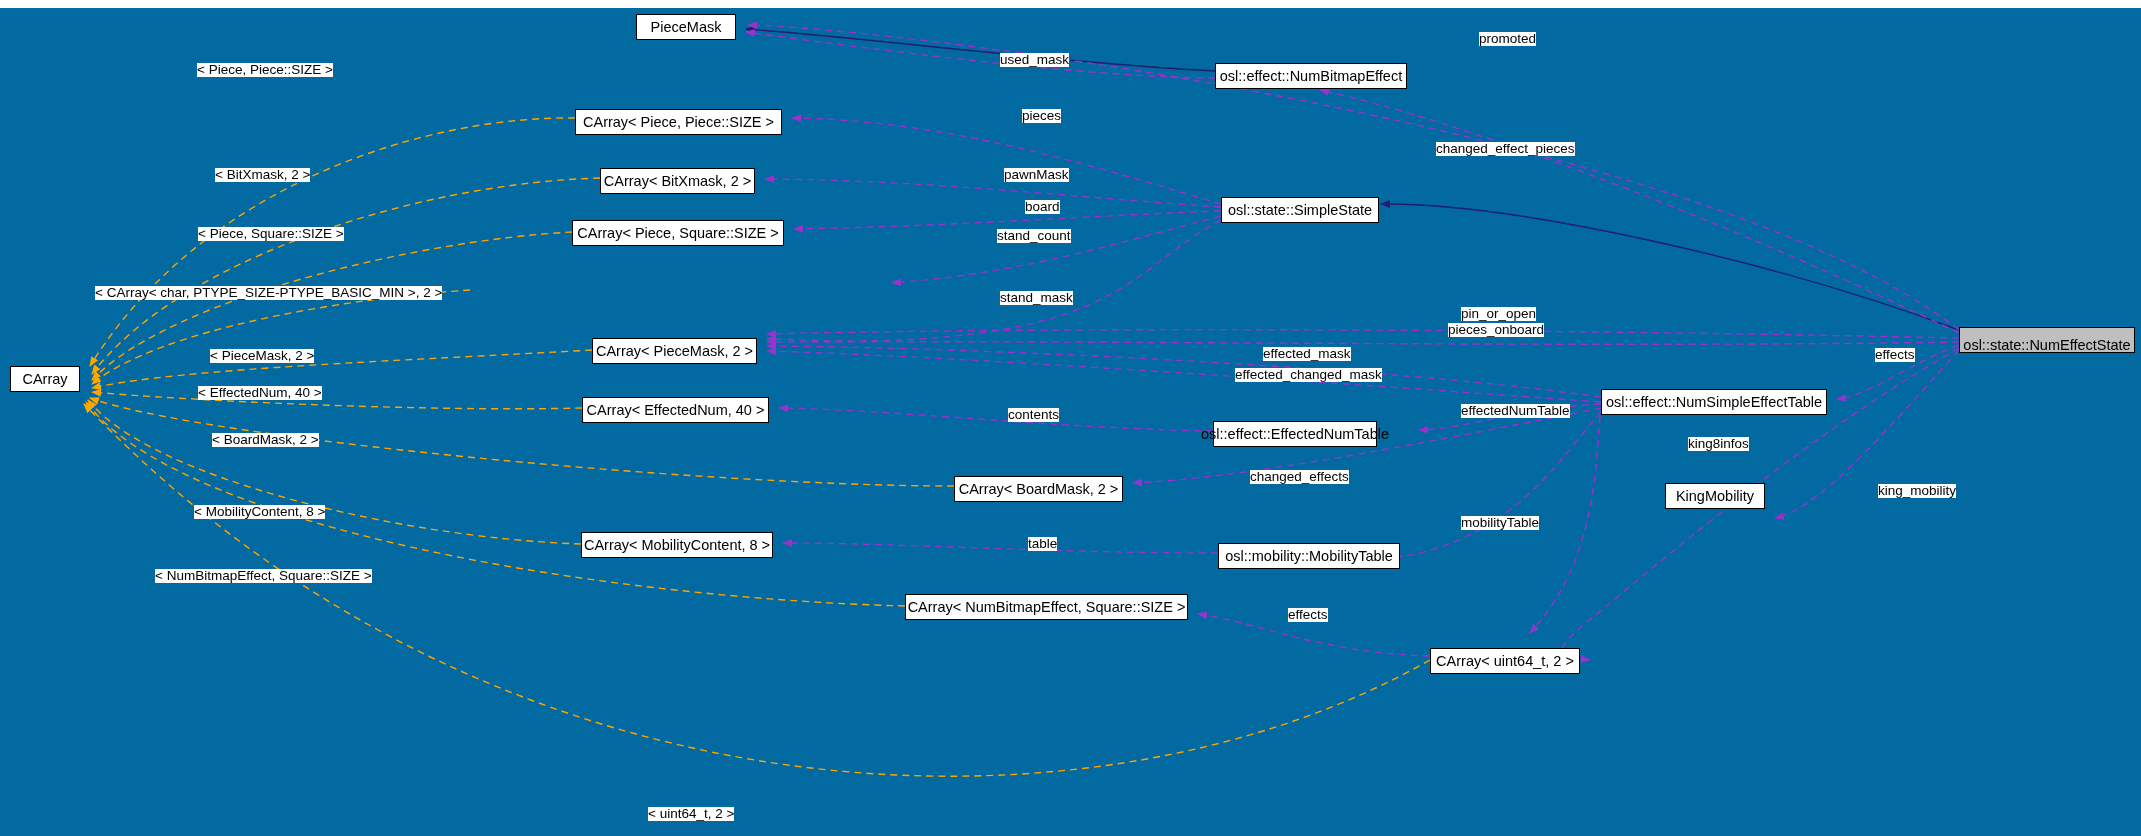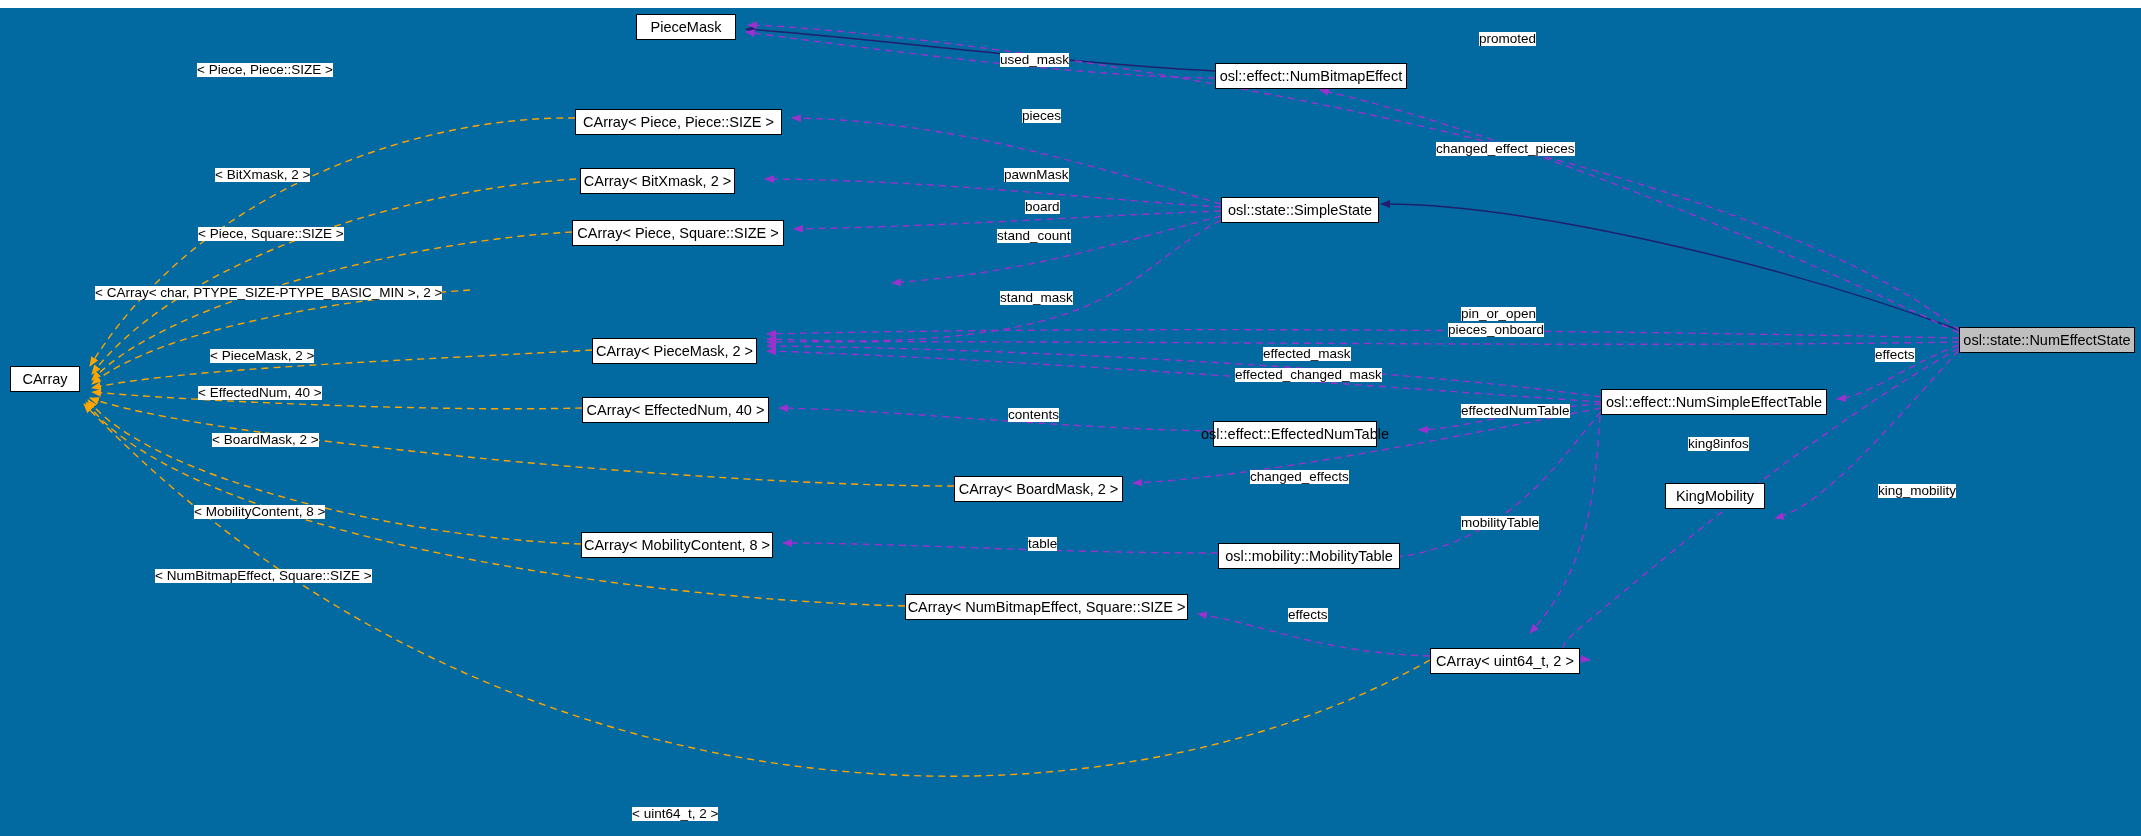--- a/index.html
+++ b/index.html
@@ -34,20 +34,21 @@
     line-height: 1;
     color: #000000;
     display: flex;
     align-items: center;
     justify-content: center;
     white-space: nowrap;
     padding: 0 8px;
   }
   .node.highlight {
     background: #bfbfbf;
+    align-items: flex-end;
   }
   .edge-label {
     position: absolute;
     font-size: 13.5px;
     color: #000000;
     white-space: nowrap;
     background: #ffffff;
     line-height: 1.05;
     text-align: center;
   }
@@ -146,21 +147,21 @@
 
   <div class="node" style="left:636px;top:6px;width:100px;height:26px;">
     <span>PieceMask</span>
   </div>
   <div class="node" style="left:1215px;top:55px;width:192px;height:26px;">
     <span>osl::effect::NumBitmapEffect</span>
   </div>
   <div class="node" style="left:575px;top:101px;width:207px;height:26px;">
     <span>CArray&lt; Piece, Piece::SIZE &gt;</span>
   </div>
-  <div class="node" style="left:580px;top:160px;width:155px;height:26px;">
+  <div class="node" style="left:600px;top:160px;width:155px;height:26px;">
     <span>CArray&lt; BitXmask, 2 &gt;</span>
   </div>
   <div class="node" style="left:1221px;top:189px;width:158px;height:26px;">
     <span>osl::state::SimpleState</span>
   </div>
   <div class="node" style="left:572px;top:212px;width:212px;height:26px;">
     <span>CArray&lt; Piece, Square::SIZE &gt;</span>
   </div>
   <div class="node highlight" style="left:1959px;top:319px;width:176px;height:26px;">
     <span>osl::state::NumEffectState</span>
@@ -283,17 +284,17 @@
   </div>
   <div class="tmpl-label" style="left:212px;top:425px;">
     <span>&lt; BoardMask, 2 &gt;</span>
   </div>
   <div class="tmpl-label" style="left:194px;top:497px;">
     <span>&lt; MobilityContent, 8 &gt;</span>
   </div>
   <div class="tmpl-label" style="left:155px;top:561px;">
     <span>&lt; NumBitmapEffect, Square::SIZE &gt;</span>
   </div>
-  <div class="tmpl-label" style="left:632px;top:799px;">
+  <div class="tmpl-label" style="left:648px;top:799px;">
     <span>&lt; uint64_t, 2 &gt;</span>
   </div>
 
 </div>
 
 </body></html>

